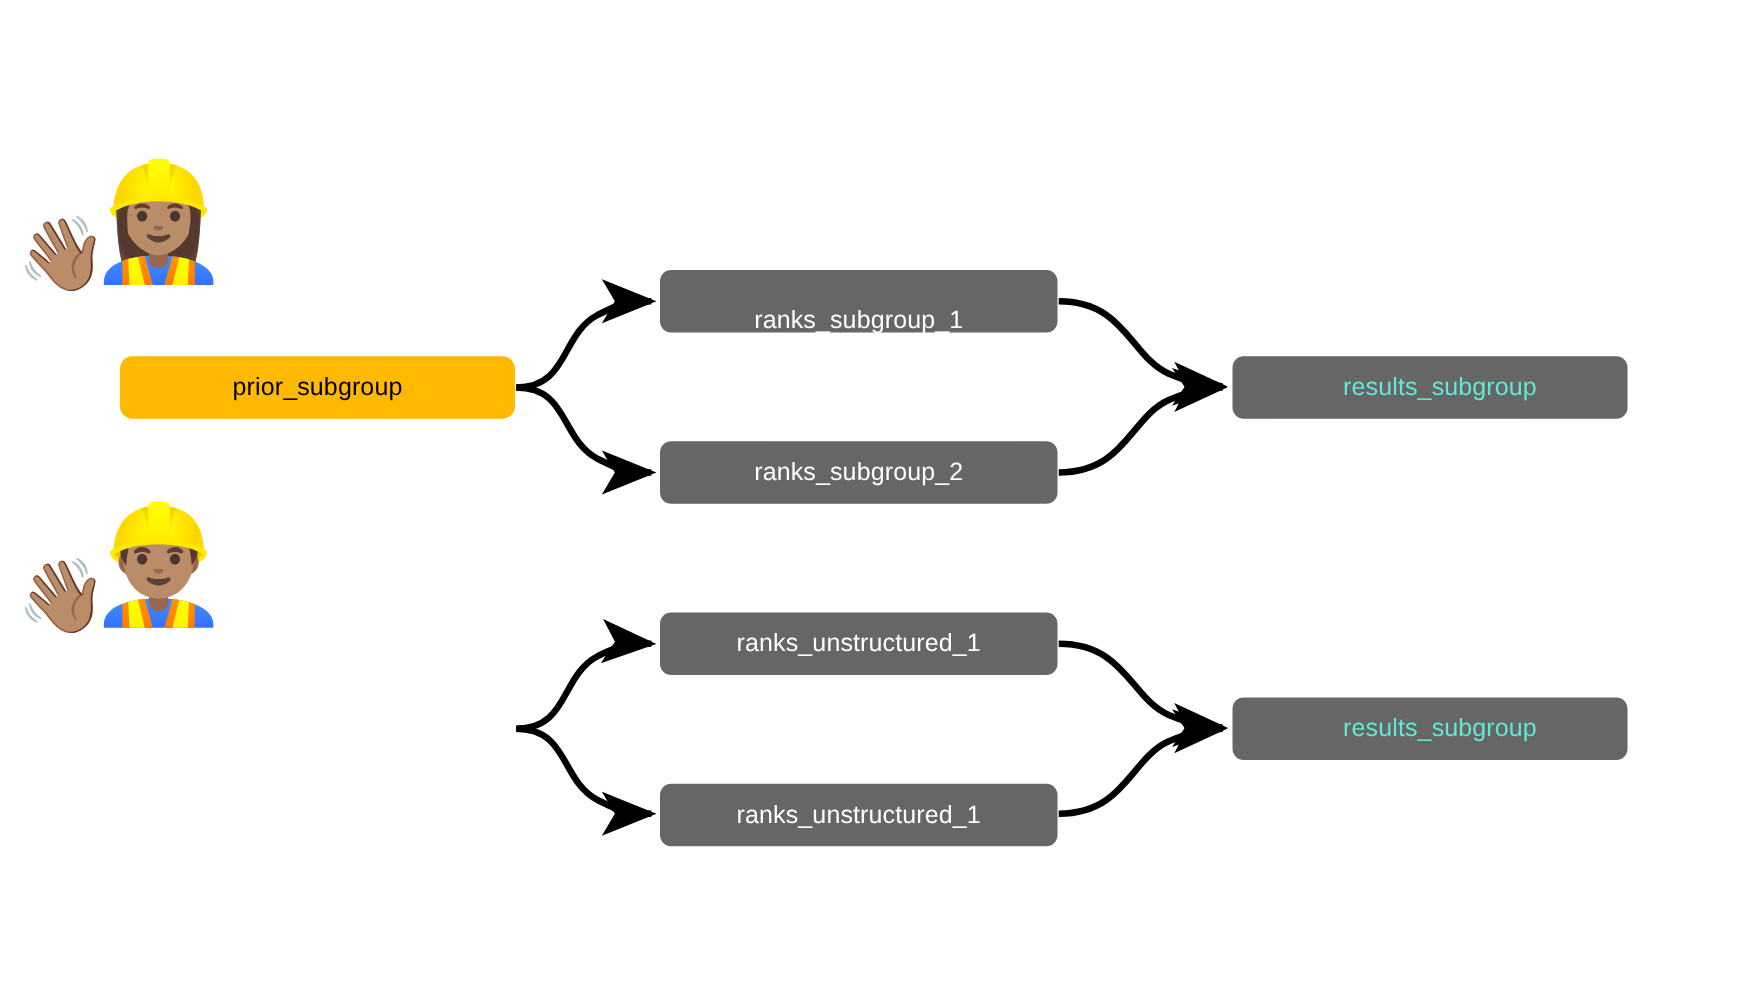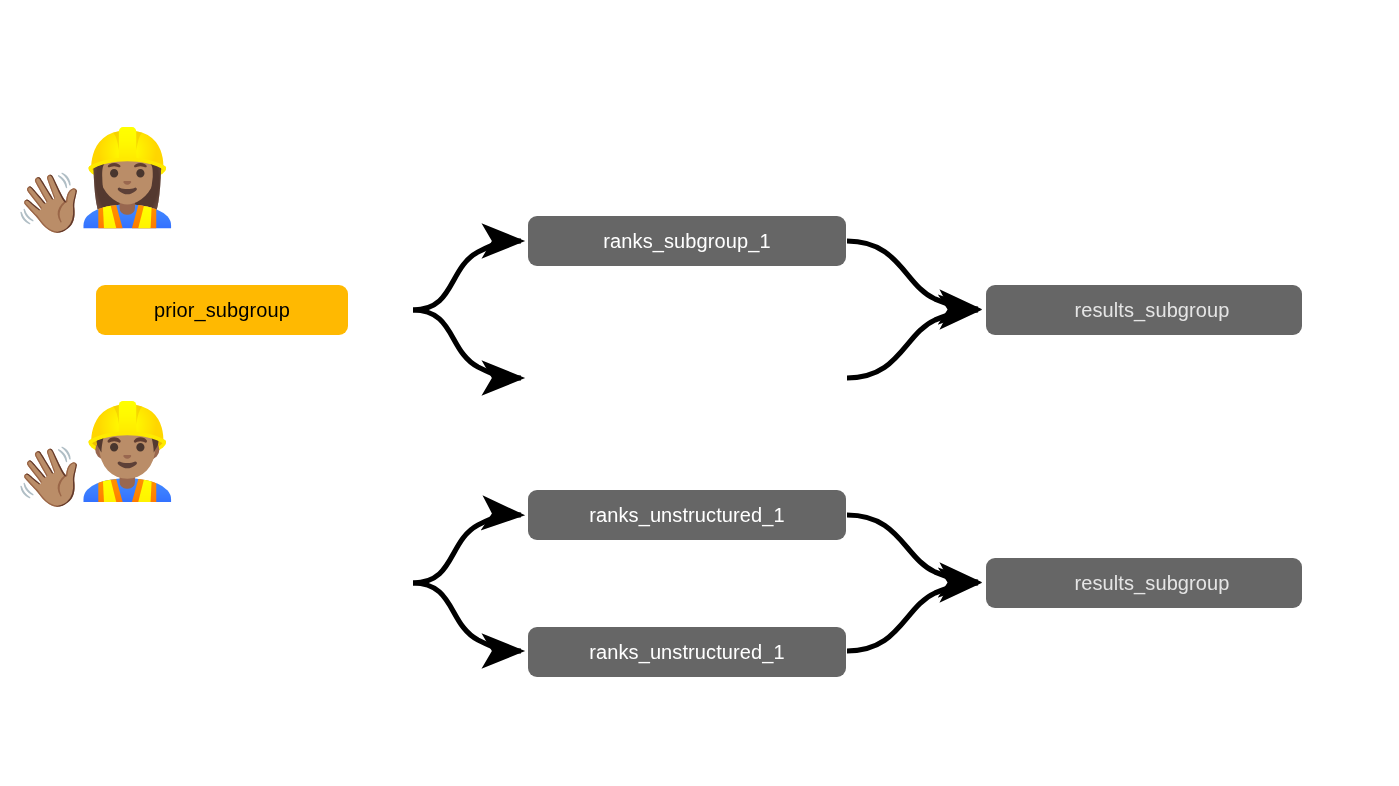--- a/index.html
+++ b/index.html
@@ -42,21 +42,21 @@
   .node-prior {
     background: #ffb901;
     color: #000000;
   }
   .node-step {
     background: #666666;
     color: #ffffff;
   }
   .node-result {
     background: #666666;
-    color: #e5e5e5;
+    color: #5eead4;
     padding-left: 16px;
   }
   .node-label {
     display: block;
   }
   .actor {
     position: absolute;
     font-size: 92px;
     line-height: 1;
     font-family: "DejaVu Sans", sans-serif;
@@ -99,28 +99,31 @@
 
       <path d="M847,515 C900,515 904,558 935,572 C955,580 958,581 978,582"></path>
       <path d="M847,651 C900,651 904,607 935,593 C955,585 958,584 978,583"></path>
     </g>
   </svg>
 
   <div class="actor" style="left:8px; top:132px;">
     <span class="wave">👋🏽</span><span class="worker">👷🏽‍♀️</span>
   </div>
 
-  <div class="node node-prior" style="left:96px; top:285px; width:252px; height:50px;">
+  <div class="node node-prior" style="left:96px; top:285px; width:316px; height:50px;border-radius:10px;">
     <span class="node-label">prior_subgroup</span>
   </div>
 
-  <div class="node node-step" style="left:528px; top:216px; width:318px; height:50px;">
+  <div class="node node-step" style="left:528px; top:216px; width:318px; height:50px;align-items:flex-end;">
     <span class="node-label">ranks_subgroup_1</span>
   </div>
 
+  <div class="node node-step" style="left:528px; top:353px; width:318px; height:50px;">
+    <span class="node-label">ranks_subgroup_2</span>
+  </div>
 
   <div class="node node-result" style="left:986px; top:285px; width:316px; height:50px;">
     <span class="node-label">results_subgroup</span>
   </div>
 
   <div class="actor" style="left:8px; top:406px;">
     <span class="wave">👋🏽</span><span class="worker">👷🏽‍♂️</span>
   </div>
 
 

